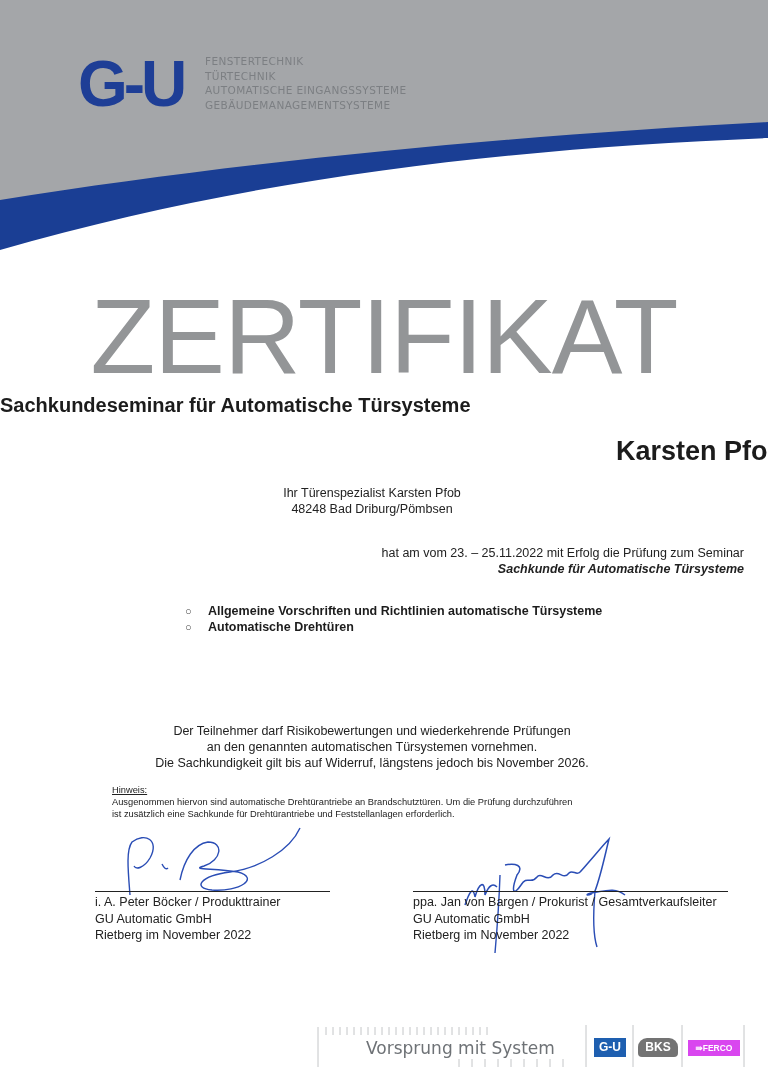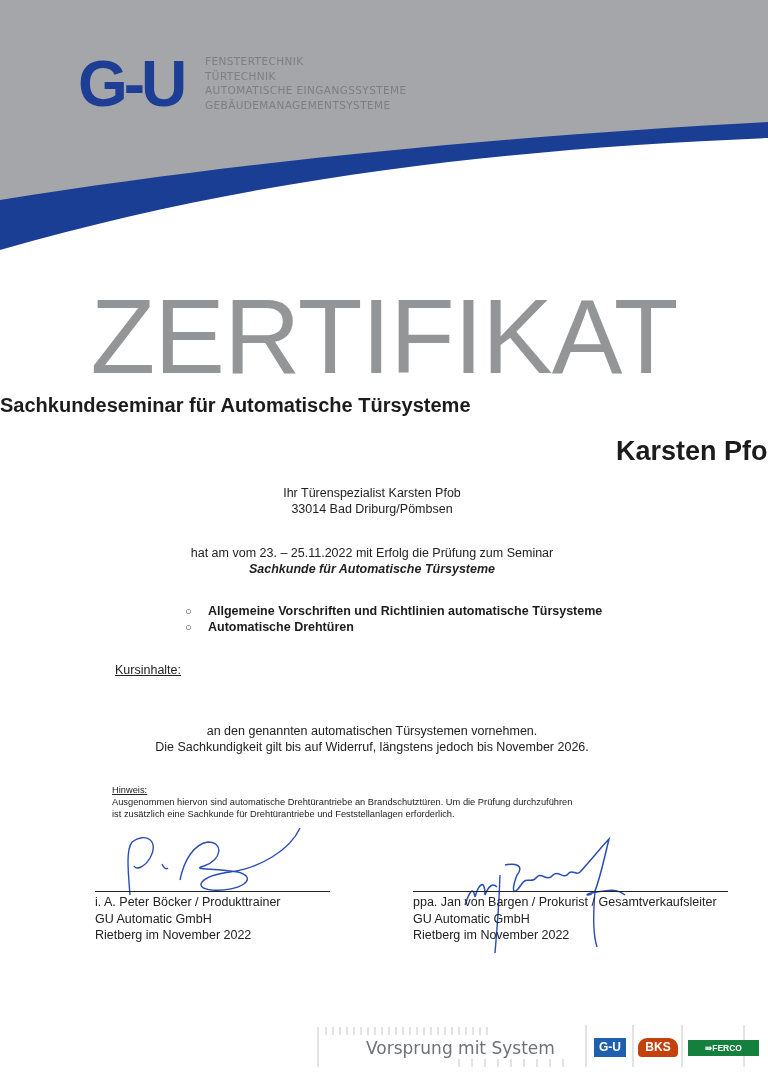--- a/index.html
+++ b/index.html
@@ -10,21 +10,21 @@
           font-size:64px; line-height:64px; color:#1e3e96; letter-spacing:-4px; }
   .tagline { position:absolute; left:205px; top:54px; font-family:"DejaVu Sans", sans-serif; font-size:10.5px;
              line-height:14.5px; color:#7c7f83; letter-spacing:0.4px; }
   .tagline div { white-space:nowrap; }
   .title { position:absolute; left:0; width:768px; top:283px; text-align:center; font-size:106px; line-height:106px;
            color:#939597; letter-spacing:-1px; font-weight:normal; }
   .subtitle { position:absolute; left:0; width:768px; top:394px; font-size:20px; font-weight:bold; color:#1c1c1c; }
   .name { position:absolute; left:16px; width:768px; top:436px; text-align:right; font-size:27px; font-weight:bold; color:#1c1c1c; }
   .center-block { position:absolute; left:0; width:744px; text-align:center; font-size:12.5px; line-height:16px; color:#222; }
   .addr { top:485px; }
-  .exam { top:545px; }
+  .exam { top:545px;text-align:right; }
   .exam .em { font-weight:bold; font-style:italic; }
   .modules { position:absolute; left:185px; top:603px; font-size:12.5px; line-height:16px; font-weight:bold; color:#1c1c1c; }
   .modules .row { display:flex; }
   .modules .bullet { width:23px; font-weight:normal; font-size:11px; color:#444; }
   .kurs { position:absolute; left:115px; top:662px; font-size:12.5px; line-height:16px; color:#222; display:flex; }
   .kurs .lbl { text-decoration:underline; width:70px; flex:none; }
   .kurs .txt { width:520px; }
   .teil { top:723px; }
   .hinweis { position:absolute; left:112px; top:784px; font-size:9.3px; line-height:12px; color:#222; width:560px; }
   .hinweis .lbl { text-decoration:underline; }
@@ -51,44 +51,44 @@
   <div>AUTOMATISCHE EINGANGSSYSTEME</div>
   <div>GEBÄUDEMANAGEMENTSYSTEME</div>
 </div>
 
 <div class="title">ZERTIFIKAT</div>
 <div class="subtitle">Sachkundeseminar für Automatische Türsysteme</div>
 <div class="name">Karsten Pfob</div>
 
 <div class="center-block addr">
   <div>Ihr Türenspezialist Karsten Pfob</div>
-  <div>33014 Bad Driburg/Pömbsen</div>
+  <div>48248 Bad Driburg/Pömbsen</div>
 </div>
 
 <div class="center-block exam">
   <div>hat am vom 23. – 25.11.2022 mit Erfolg die Prüfung zum Seminar</div>
   <div class="em">Sachkunde für Automatische Türsysteme</div>
 </div>
 
 <div class="modules">
   <div class="row">
     <span class="bullet">○</span>
     <span>Allgemeine Vorschriften und Richtlinien automatische Türsysteme</span>
   </div>
   <div class="row">
     <span class="bullet">○</span>
     <span>Automatische Drehtüren</span>
   </div>
 </div>
 
 <div class="kurs">
-  <div class="lbl">Kursinhalte:</div>
 </div>
 
 <div class="center-block teil">
+  <div>Der Teilnehmer darf Risikobewertungen und wiederkehrende Prüfungen</div>
   <div>an den genannten automatischen Türsystemen vornehmen.</div>
   <div>Die Sachkundigkeit gilt bis auf Widerruf, längstens jedoch bis November 2026.</div>
 </div>
 
 <div class="hinweis">
   <div class="lbl">Hinweis:</div>
   <div>Ausgenommen  hiervon sind automatische Drehtürantriebe an Brandschutztüren. Um die Prüfung durchzuführen</div>
   <div>ist zusätzlich eine Sachkunde für Drehtürantriebe und Feststellanlagen erforderlich.</div>
 </div>
 
@@ -155,16 +155,16 @@
       <line x1="563" y1="44" x2="563" y2="52"></line>
     <line x1="586" y1="10" x2="586" y2="52"></line>
     <line x1="633" y1="10" x2="633" y2="52"></line>
     <line x1="682" y1="10" x2="682" y2="52"></line>
     <line x1="744" y1="10" x2="744" y2="52"></line>
   </g>
 </svg>
 <div class="slogan">Vorsprung mit System</div>
 
 <div class="brand" style="left:594px;top:1038px;width:32px;height:19px;line-height:19px;background:#1e5fb0;font-size:12px;">G-U</div>
-<div class="brand" style="left:638px;top:1038px;width:40px;height:19px;line-height:19px;background:#c2410c;border-radius:9px 9px 4px 4px;font-size:12px;">BKS</div>
-<div class="brand" style="left:688px;top:1040px;width:71px;height:16px;line-height:16px;background:#15803d;font-size:8.5px;">
+<div class="brand" style="left:638px;top:1038px;width:40px;height:19px;line-height:19px;background:#737373;border-radius:9px 9px 4px 4px;font-size:12px;">BKS</div>
+<div class="brand" style="left:688px;top:1040px;width:52px;height:16px;line-height:16px;background:#d946ef;font-size:8.5px;">
   <span>⇛</span><span>FERCO</span>
 </div>
 
 </body></html>

